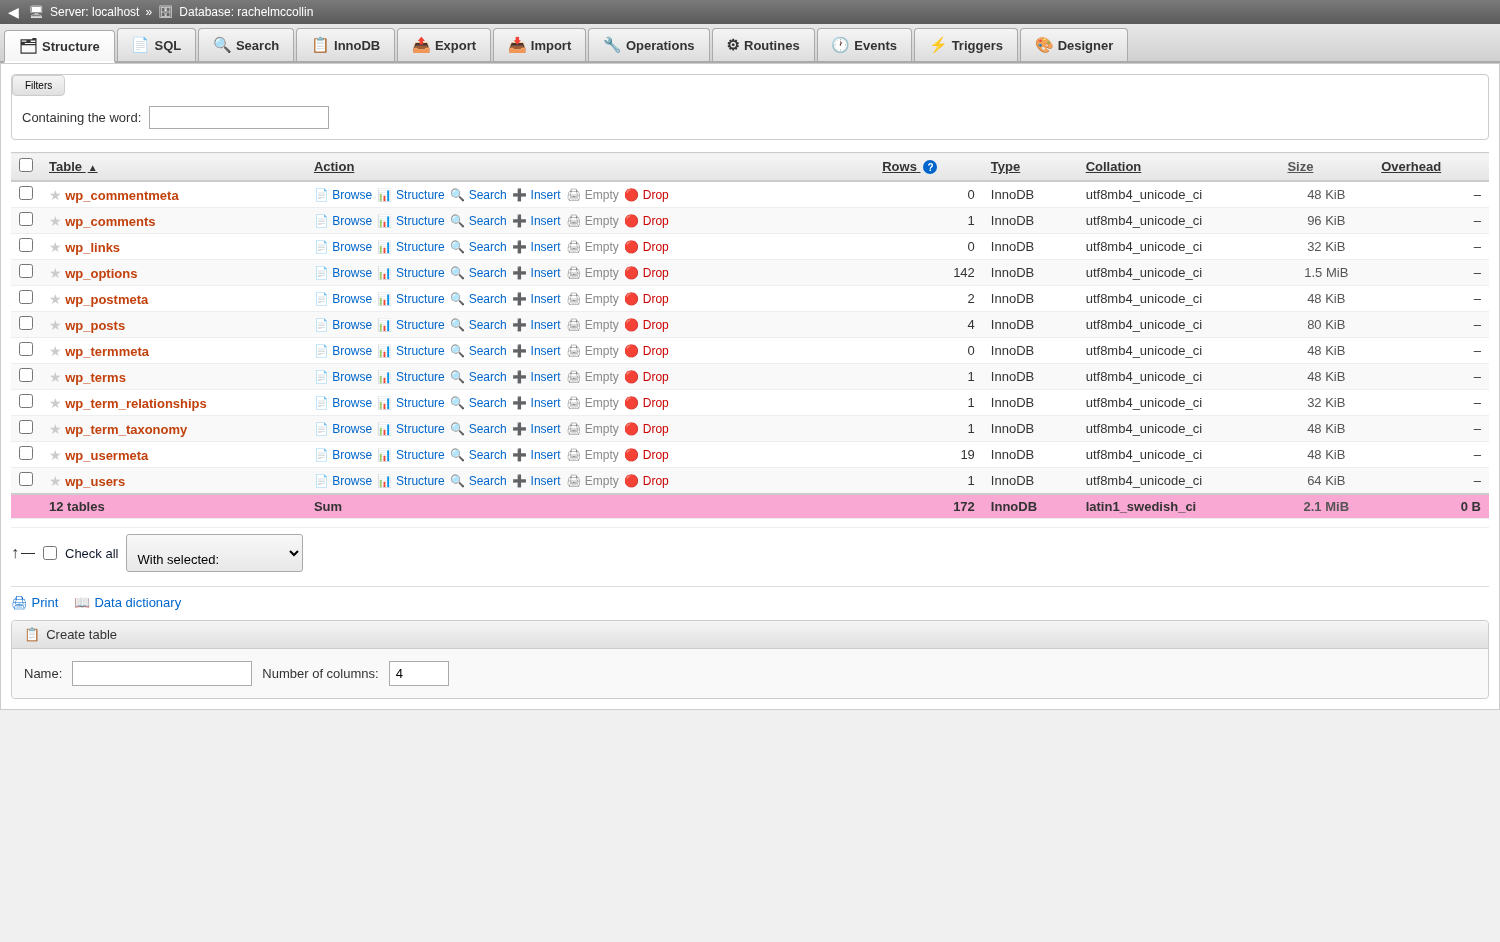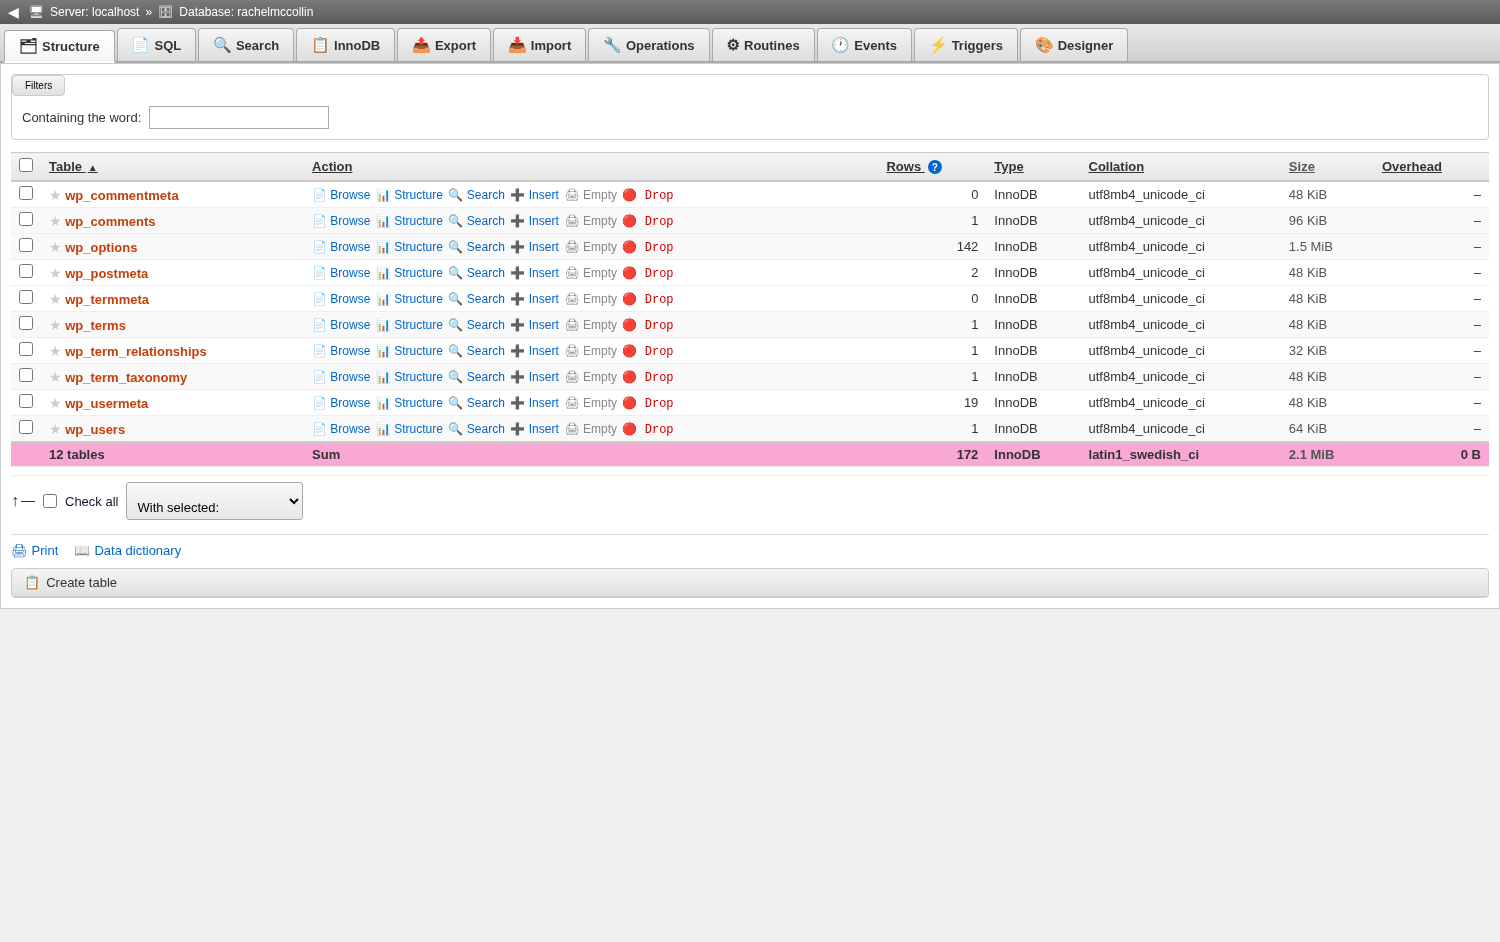--- a/index.html
+++ b/index.html
@@ -121,25 +121,25 @@
       text-decoration: none;
       font-size: 12px;
       display: inline-flex;
       align-items: center;
       gap: 2px;
       margin-right: 2px;
     }
 
     .star-icon { color: #ccc; font-size: 14px; cursor: pointer; }
 
-    .drop-link { color: #cc0000; font-family: Liberation Mono, monospace; }
+    .drop-link { color: #cc0000; }
     .empty-link { color: #888; }
 
     .rows-num { text-align: right; }
-    .size-cell { text-align: left; color: #555; }
+    .size-cell { text-align: center; color: #555; }
     .overhead-cell { text-align: right; }
 
     
     .summary-row td {
       font-weight: bold;
       background: #f9a8d4;
       border-top: 2px solid #ccc;
     }
 
     
@@ -357,20 +357,40 @@
       <a href="#" class="action-link">➕ Insert</a>
       <a href="#" class="action-link empty-link">🖨 Empty</a>
       <a href="#" class="action-link drop-link">🔴 Drop</a>
     </td>
     <td class="rows-num">1</td>
     <td>InnoDB</td>
     <td>utf8mb4_unicode_ci</td>
     <td class="size-cell">96 KiB</td>
     <td class="overhead-cell">–</td>
   </tr>
+        <tr>
+    <td><input type="checkbox" class="row-check" style=""></td>
+    <td>
+      <span class="star-icon">★</span>
+      <a href="#" class="table-name">wp_links</a>
+    </td>
+    <td>
+      <a href="#" class="action-link">📄 Browse</a>
+      <a href="#" class="action-link">📊 Structure</a>
+      <a href="#" class="action-link">🔍 Search</a>
+      <a href="#" class="action-link">➕ Insert</a>
+      <a href="#" class="action-link empty-link">🖨 Empty</a>
+      <a href="#" class="action-link drop-link">🔴 Drop</a>
+    </td>
+    <td class="rows-num">0</td>
+    <td>InnoDB</td>
+    <td>utf8mb4_unicode_ci</td>
+    <td class="size-cell">32 KiB</td>
+    <td class="overhead-cell">–</td>
+  </tr>
         <tr class="alt">
     <td><input type="checkbox" class="row-check" style=""></td>
     <td>
       <span class="star-icon">★</span>
       <a href="#" class="table-name">wp_options</a>
     </td>
     <td>
       <a href="#" class="action-link">📄 Browse</a>
       <a href="#" class="action-link">📊 Structure</a>
       <a href="#" class="action-link">🔍 Search</a>
@@ -395,20 +415,40 @@
       <a href="#" class="action-link">📊 Structure</a>
       <a href="#" class="action-link">🔍 Search</a>
       <a href="#" class="action-link">➕ Insert</a>
       <a href="#" class="action-link empty-link">🖨 Empty</a>
       <a href="#" class="action-link drop-link">🔴 Drop</a>
     </td>
     <td class="rows-num">2</td>
     <td>InnoDB</td>
     <td>utf8mb4_unicode_ci</td>
     <td class="size-cell">48 KiB</td>
+    <td class="overhead-cell">–</td>
+  </tr>
+        <tr class="alt">
+    <td><input type="checkbox" class="row-check" style=""></td>
+    <td>
+      <span class="star-icon">★</span>
+      <a href="#" class="table-name">wp_posts</a>
+    </td>
+    <td>
+      <a href="#" class="action-link">📄 Browse</a>
+      <a href="#" class="action-link">📊 Structure</a>
+      <a href="#" class="action-link">🔍 Search</a>
+      <a href="#" class="action-link">➕ Insert</a>
+      <a href="#" class="action-link empty-link">🖨 Empty</a>
+      <a href="#" class="action-link drop-link">🔴 Drop</a>
+    </td>
+    <td class="rows-num">4</td>
+    <td>InnoDB</td>
+    <td>utf8mb4_unicode_ci</td>
+    <td class="size-cell">80 KiB</td>
     <td class="overhead-cell">–</td>
   </tr>
         <tr>
     <td><input type="checkbox" class="row-check" style=""></td>
     <td>
       <span class="star-icon">★</span>
       <a href="#" class="table-name">wp_termmeta</a>
     </td>
     <td>
       <a href="#" class="action-link">📄 Browse</a>
@@ -557,15 +597,21 @@
       <span>📖</span>
       <span>Data dictionary</span>
     </a>
   </div>
 
   <div class="create-table-section">
     <div class="create-table-header">
       <span>📋</span>
       <span>Create table</span>
     </div>
+    <div class="create-table-body">
+      <label>Name:</label>
+      <input type="text" placeholder="" style="">
+      <label>Number of columns:</label>
+      <input type="number" class="col-num-input" value="4" style="">
+    </div>
   </div>
 
 </div>
 
 </body></html>

